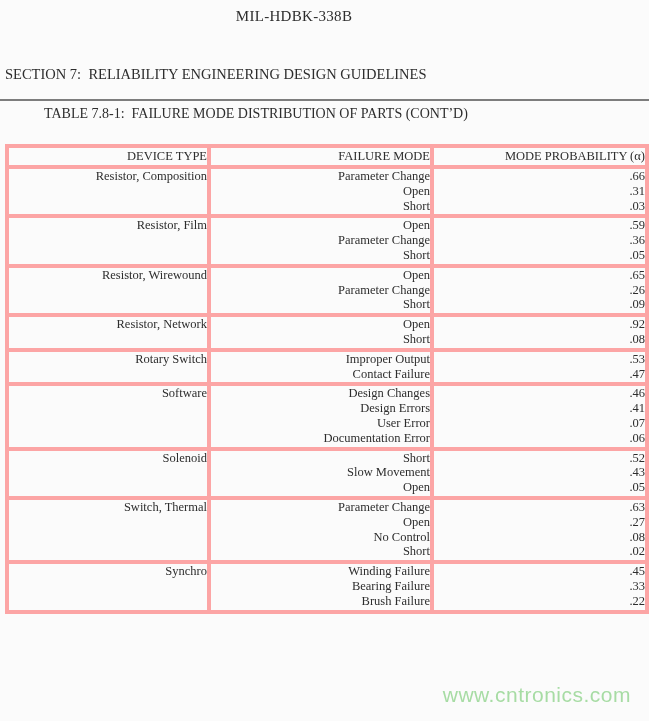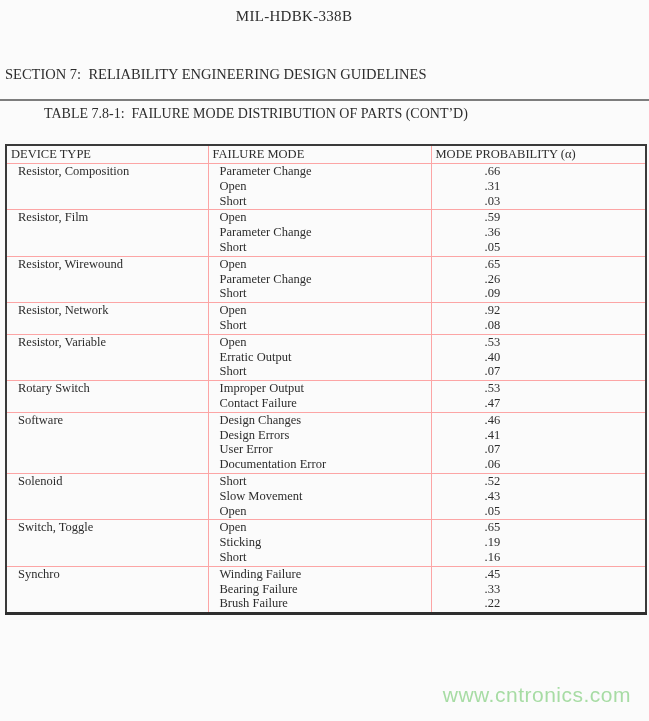--- a/index.html
+++ b/index.html
@@ -51,23 +51,23 @@
     top: 144px;
     left: 5px;
     width: 640px;
     border-collapse: collapse;
     table-layout: fixed;
     border: 2px solid #3a3a3a;
     border-bottom: 3px solid #2e2e2e;
   }
   table.fm-table th,
   table.fm-table td {
-    border: 1px solid #fca5a5;
+    border: 4px solid #fca5a5;
     font-weight: normal;
-    text-align: left;
+    text-align: right;
     vertical-align: top;
     overflow: hidden;
   }
   table.fm-table thead th {
     height: 15px;
     font-size: 12.5px;
     line-height: 14px;
     padding: 1px 0 1px 4px;
     white-space: pre;
   }
@@ -158,33 +158,20 @@
         <td class="mode-cell">
           <div>Open</div>
           <div>Short</div>
         </td>
         <td class="prob-cell">
           <div>.92</div>
           <div>.08</div>
         </td>
       </tr>
       <tr>
-        <td class="device-cell">Resistor, Variable</td>
-        <td class="mode-cell">
-          <div>Open</div>
-          <div>Erratic Output</div>
-          <div>Short</div>
-        </td>
-        <td class="prob-cell">
-          <div>.53</div>
-          <div>.40</div>
-          <div>.07</div>
-        </td>
-      </tr>
-      <tr>
         <td class="device-cell">Rotary Switch</td>
         <td class="mode-cell">
           <div>Improper Output</div>
           <div>Contact Failure</div>
         </td>
         <td class="prob-cell">
           <div>.53</div>
           <div>.47</div>
         </td>
       </tr>
@@ -210,30 +197,32 @@
           <div>Slow Movement</div>
           <div>Open</div>
         </td>
         <td class="prob-cell">
           <div>.52</div>
           <div>.43</div>
           <div>.05</div>
         </td>
       </tr>
       <tr>
-        <td class="device-cell">Switch, Toggle</td>
-        <td class="mode-cell">
-          <div>Open</div>
-          <div>Sticking</div>
-          <div>Short</div>
-        </td>
-        <td class="prob-cell">
-          <div>.65</div>
-          <div>.19</div>
-          <div>.16</div>
+        <td class="device-cell">Switch, Thermal</td>
+        <td class="mode-cell">
+          <div>Parameter Change</div>
+          <div>Open</div>
+          <div>No Control</div>
+          <div>Short</div>
+        </td>
+        <td class="prob-cell">
+          <div>.63</div>
+          <div>.27</div>
+          <div>.08</div>
+          <div>.02</div>
         </td>
       </tr>
       <tr>
         <td class="device-cell">Synchro</td>
         <td class="mode-cell">
           <div>Winding Failure</div>
           <div>Bearing Failure</div>
           <div>Brush Failure</div>
         </td>
         <td class="prob-cell">

